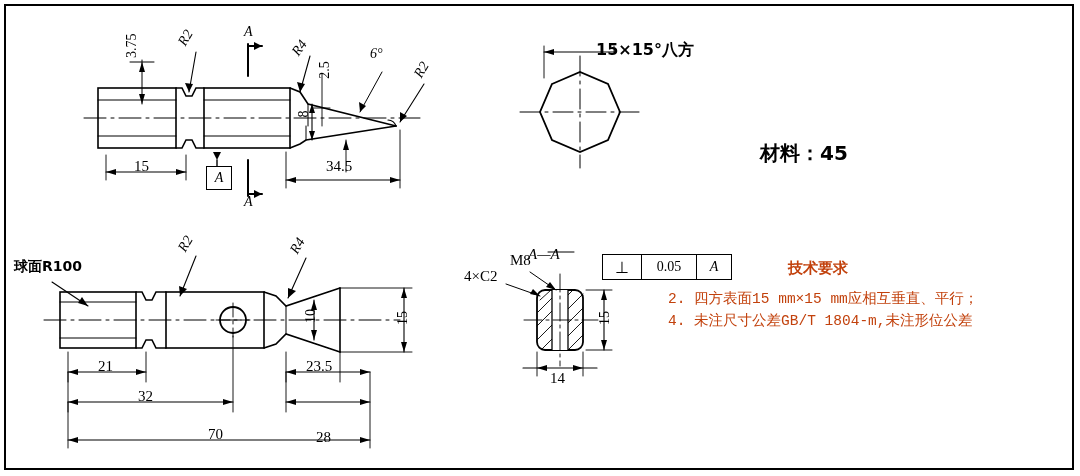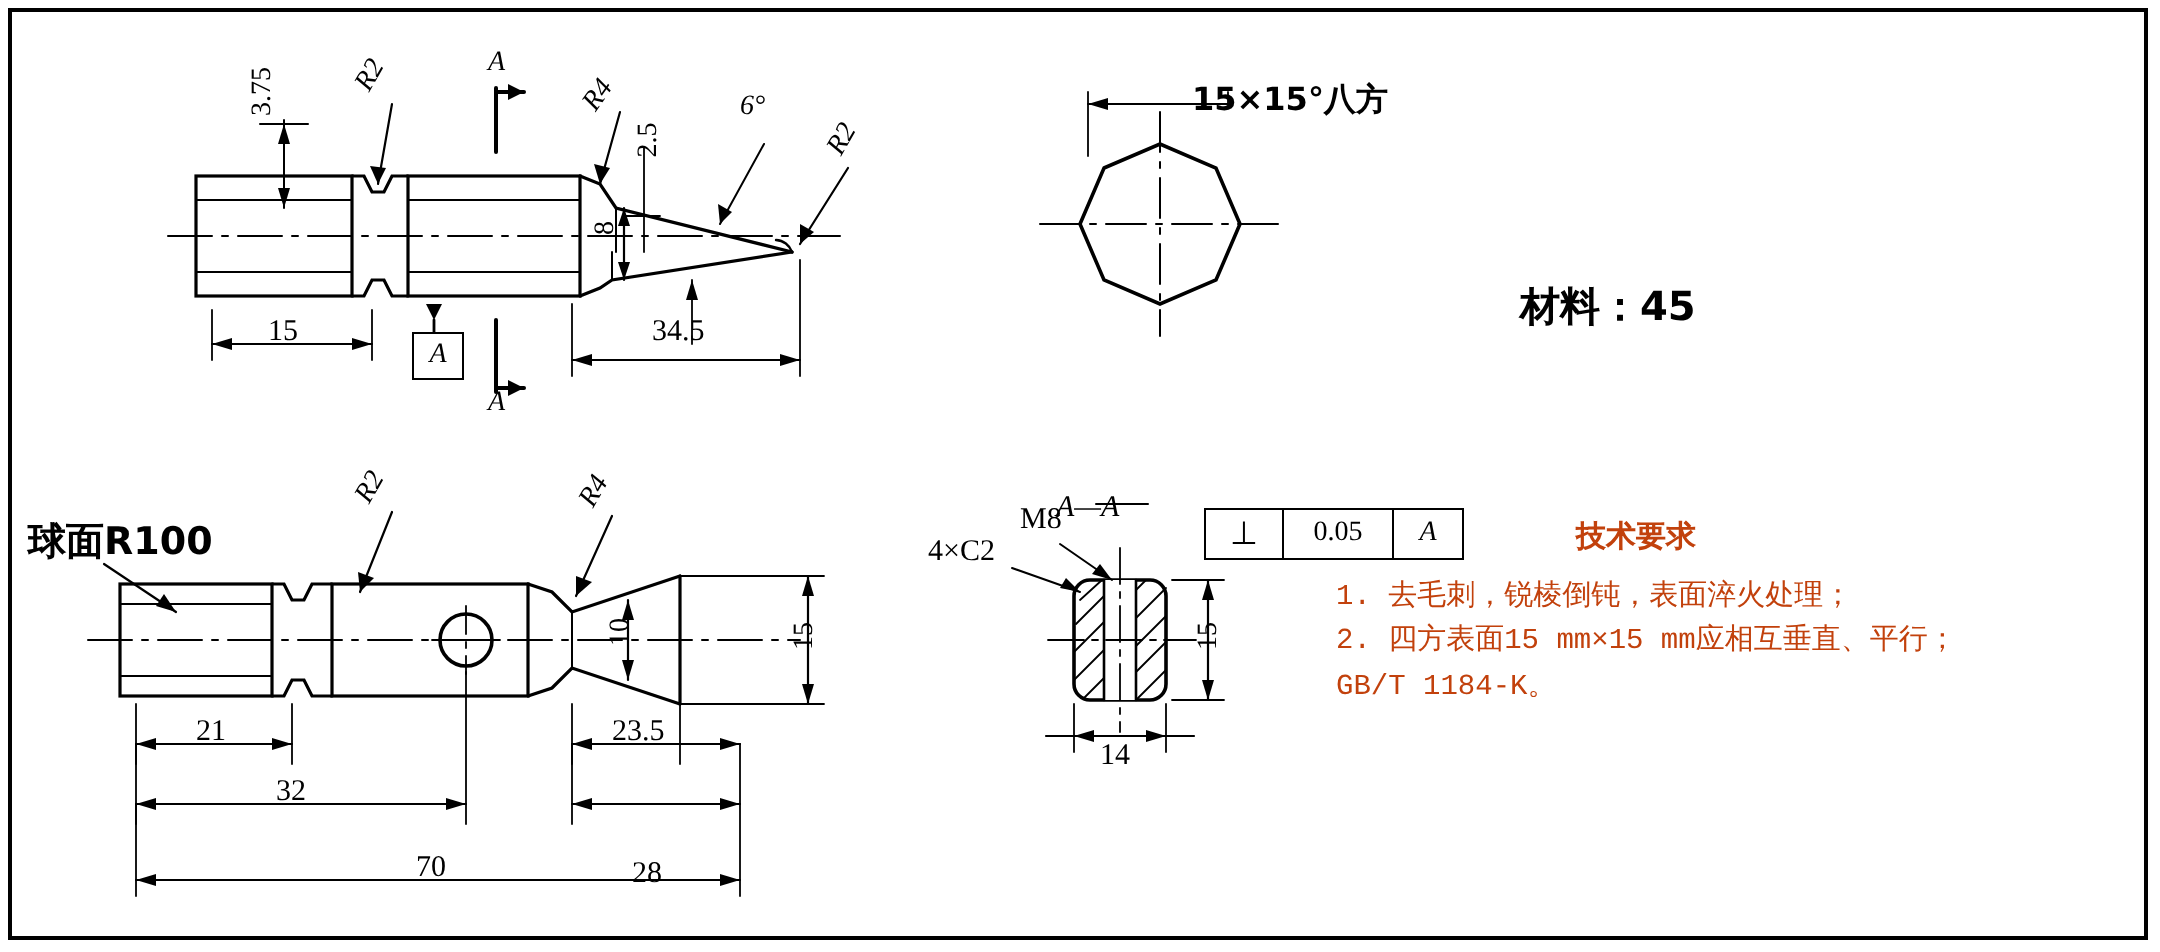--- a/index.html
+++ b/index.html
@@ -249,21 +249,21 @@
   <div class="lbl sz15" style="left:326px;top:158px;">34.5</div>
 
   <div class="lbl sz it" style="left:244px;top:24px;">A</div>
   <div class="lbl sz it" style="left:244px;top:194px;">A</div>
   <div class="boxA" style="left:206px;top:166px;width:24px;height:22px;">A</div>
 
   <div class="lbl cn" style="left:596px;top:40px;font-size:16px;">15×15°八方</div>
 
   <div class="matl" style="left:760px;top:140px;">材料：45</div>
 
-  <div class="lbl cn" style="left:14px;top:258px;font-size:19px;">
+  <div class="lbl cn" style="left:14px;top:258px;font-size:14px;">
     <span>球面R100</span>
   </div>
   <div class="lbl sz it" style="left:178px;top:236px;">
     <span style="display:inline-block;transform:rotate(-60deg);">R2</span>
   </div>
   <div class="lbl sz it" style="left:290px;top:238px;">
     <span style="display:inline-block;transform:rotate(-60deg);">R4</span>
   </div>
   <div class="lbl sz" style="left:304px;top:308px;">
     <span style="display:inline-block;transform:rotate(-90deg);">10</span>
@@ -286,17 +286,16 @@
   <div class="lbl sz15" style="left:550px;top:370px;">14</div>
 
   <div class="tolbox" style="left:602px;top:254px;">
     <div class="tolcell" style="width:26px;font-size:16px;">⊥</div>
     <div class="tolcell" style="min-width:42px;">0.05</div>
     <div class="tolcell it" style="width:22px;">A</div>
   </div>
 
   <div class="req reqtitle" style="left:788px;top:258px;">技术要求</div>
   <div class="req" style="left:668px;top:288px;width:392px;">
-    <div>1. 去毛刺，锐棱倒钝，表面淬火处理；</div>
     <div>2. 四方表面15 mm×15 mm应相互垂直、平行；</div>
-    <div>GB/T 1184-K。</div>
+    <div>4. 未注尺寸公差GB/T 1804-m,未注形位公差</div>
   </div>
 </div>
 
 </body></html>

